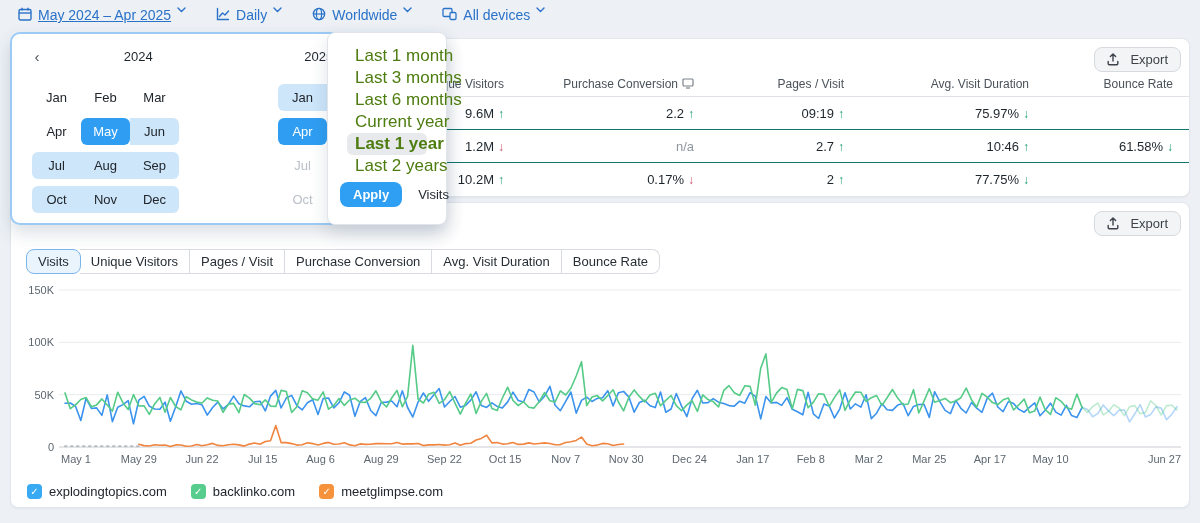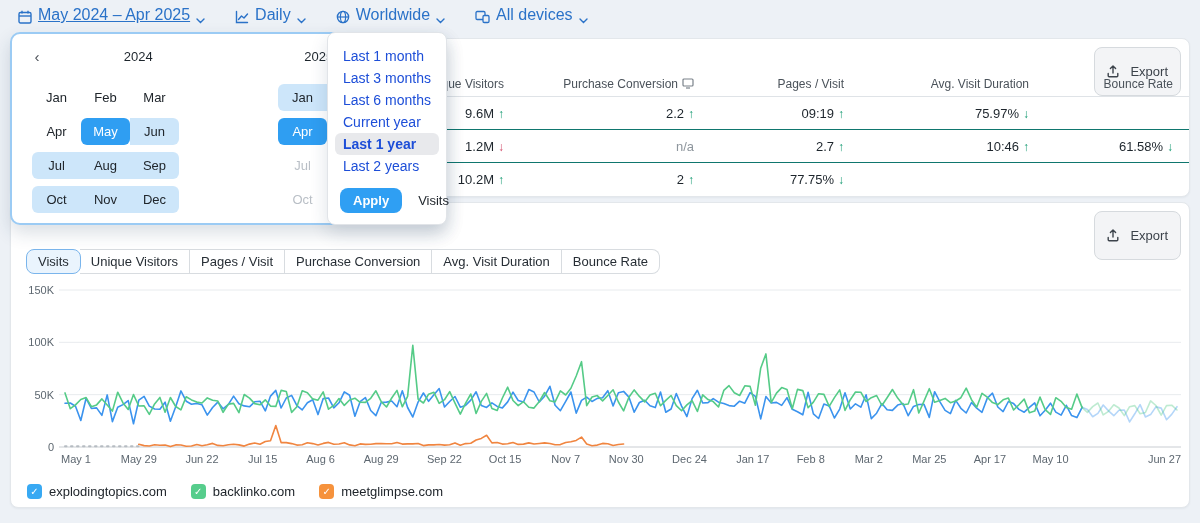--- a/index.html
+++ b/index.html
@@ -3,34 +3,34 @@
 <meta charset="utf-8">
 <style>
   * { margin:0; padding:0; box-sizing:border-box; }
   html,body { width:1200px; height:523px; overflow:hidden; background:#edf1f6;
     font-family:"Liberation Sans", sans-serif; }
   body { position:relative; }
 
   
   .toolbar { position:absolute; top:0; left:0; width:1200px; height:30px;
     display:flex; align-items:center; padding-left:18px; gap:30px; }
-  .tb-item { display:inline-flex; align-items:flex-end; gap:6px; color:#2a72c8;
-    font-size:16px; cursor:pointer; }
+  .tb-item { display:inline-flex; align-items:flex-start; gap:6px; color:#2a72c8;
+    font-size:14px; cursor:pointer; }
   .tb-item .lbl-underline { text-decoration:underline; }
   .tb-item svg { display:block; }
 
   
   .card { position:absolute; left:10px; width:1180px; background:#fff;
     border:1px solid #e3e7eb; border-radius:8px; box-shadow:0 1px 2px rgba(20,40,60,.05); }
   .card-table { top:38px; height:159px; }
   .card-chart { top:202px; height:306px; }
 
   .export-btn { position:absolute; right:8px; top:8px; display:inline-flex; align-items:center;
     gap:11px; background:#f3f4f6; border:1px solid #d6dade; border-radius:8px;
-    padding:16px 12px; font-size:13px; color:#3c434b; cursor:pointer; }
+    padding:4px 12px; font-size:13px; color:#3c434b; cursor:pointer; }
 
   
   .t-grid { position:absolute; left:0; right:0; top:32px; }
   .t-row { display:grid; grid-template-columns: 1fr 125px 190px 150px 185px 144px;
     align-items:center; padding:0 16px; }
   .t-head { height:26px; border-bottom:1px solid #dfe3e7; }
   .t-head .t-cell { font-size:12px; color:#4a525a; }
   .t-body .t-row { height:33px; border-bottom:1px solid #0f766e; }
   .t-body .t-row:last-child { border-bottom:none; }
   .t-cell { text-align:right; font-size:13px; color:#1d252c; white-space:nowrap; }
@@ -70,24 +70,24 @@
   .m-range { background:#cde6fa; }
   .m-range:nth-child(3n+1) { border-radius:6px 0 0 6px; }
   .m-range:nth-child(3n) { border-radius:0 6px 6px 0; }
   .m-selected { background:#2f9ef2; color:#fff; border-radius:6px; }
   .m-disabled { color:#b9bfc6; cursor:default; }
 
   
   .preset-panel { position:absolute; left:327px; top:32px; width:120px; height:193px;
     background:#fff; border:1px solid #e1e4e8; border-radius:8px; z-index:40;
     box-shadow:0 8px 18px rgba(25,55,90,.14); padding-top:12px; }
-  .preset-item { height:22px; line-height:22px; margin:0 7px; padding:0 8px;
-    font-size:14px; color:#1d4ed8; border-radius:6px; cursor:pointer; white-space:nowrap; }
+  .preset-item { height:22px; line-height:22px; margin:0 19px; padding:0 8px;
+    font-size:17px; color:#4d7c0f; border-radius:6px; cursor:pointer; white-space:nowrap; }
   .preset-item.selected { background:#e8e9ec; font-weight:bold; }
-  .preset-foot { position:absolute; left:12px; bottom:11px; display:flex; align-items:center; gap:16px; }
+  .preset-foot { position:absolute; left:12px; bottom:17px; display:flex; align-items:center; gap:16px; }
   .apply-btn { background:#2f9ff3; color:#fff; border:none; border-radius:8px;
     padding:5px 13px; font-size:13px; font-weight:bold; cursor:pointer;
     font-family:"Liberation Sans", sans-serif; }
   .reset-btn { background:none; border:none; font-size:13px; color:#23292f; cursor:pointer;
     font-family:"Liberation Sans", sans-serif; }
 </style>
 </head>
 <body>
 
 <div class="toolbar">
@@ -168,20 +168,21 @@
           <div class="t-cell"></div>
           <div class="t-cell"><span>1.2M</span><span class="arrow tone-bad">↓</span></div>
           <div class="t-cell"><span class="tone-na">n/a</span></div>
           <div class="t-cell"><span>2.7</span><span class="arrow tone-good">↑</span></div>
           <div class="t-cell"><span>10:46</span><span class="arrow tone-good">↑</span></div>
           <div class="t-cell"><span>61.58%</span><span class="arrow tone-good">↓</span></div>
         </div>
         <div class="t-row">
           <div class="t-cell"></div>
           <div class="t-cell"><span>10.2M</span><span class="arrow tone-good">↑</span></div>
+          <div class="t-cell"><span>0.17%</span><span class="arrow tone-bad">↓</span></div>
           <div class="t-cell"><span>2</span><span class="arrow tone-good">↑</span></div>
           <div class="t-cell"><span>77.75%</span><span class="arrow tone-good">↓</span></div>
         </div>
       </div>
     </div>
 </section>
 
 <section class="card card-chart">
   <button class="export-btn">
     <svg width="12" height="13" viewBox="0 0 12 13">

